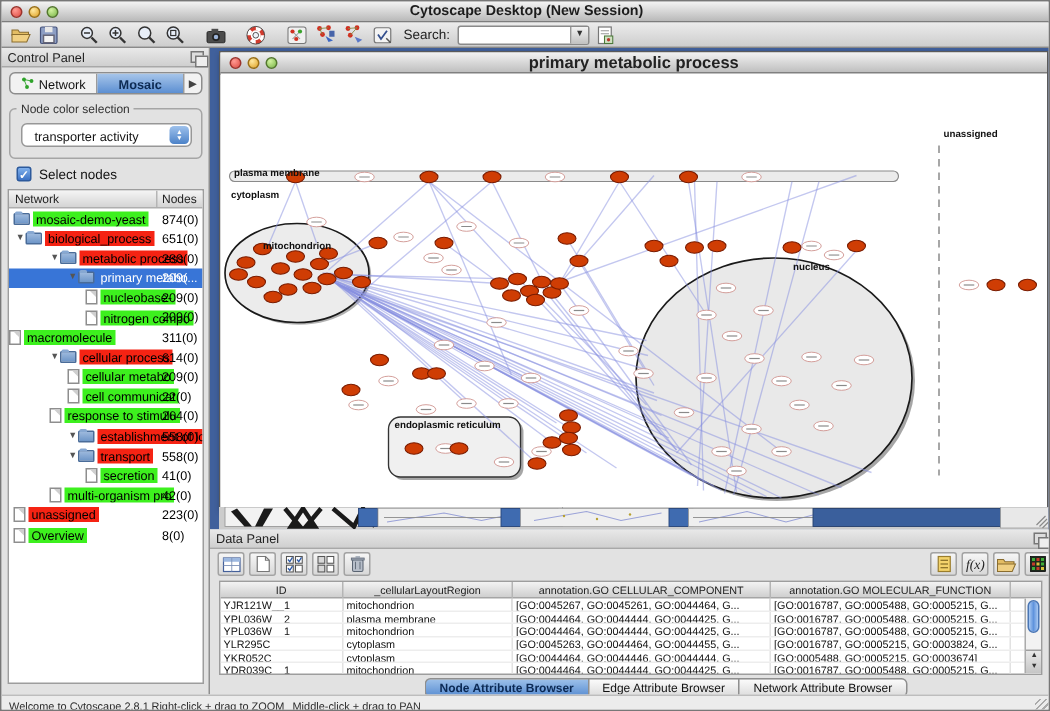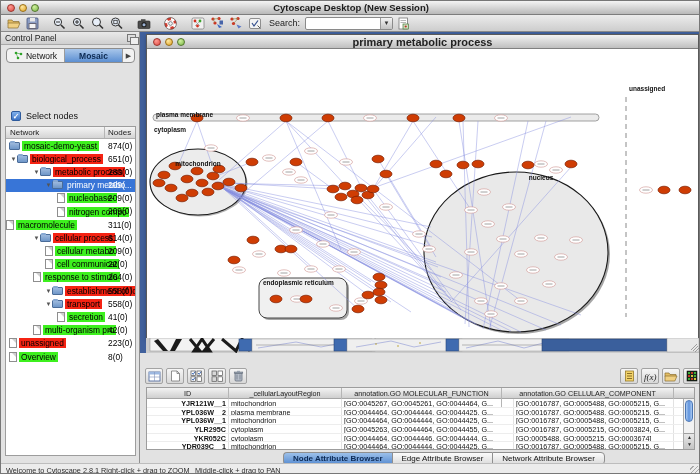--- a/index.html
+++ b/index.html
@@ -99,21 +99,21 @@
     background:linear-gradient(#f6f6f6,#d8d8d8);display:flex;align-items:center;justify-content:center;}
   .dspacer{flex:1;}
   .dtable{position:absolute;left:6px;top:34px;width:549px;height:63px;background:#fff;
     border:1px solid #9d9d9d;overflow:hidden;}
   .thead{display:flex;height:11px;background:linear-gradient(#f3f3f3,#cfcfcf);
     border-bottom:1px solid #a5a5a5;font-size:7.2px;color:#222;}
   .thead div{padding:1px 2px 18px 2px;border-right:1px solid #b5b5b5;text-align:center;
     overflow:hidden;white-space:nowrap;}
   .trow{display:flex;height:8.7px;font-size:7.2px;border-bottom:.5px solid #ededed;}
   .trow div{padding:0 2px;border-right:1px solid #e2e2e2;overflow:hidden;white-space:nowrap;}
-  .trow div:first-child{font-weight:bold;text-align:right;}
+  .trow div:first-child{font-weight:normal;}
   .vscroll{position:absolute;right:0;top:11px;bottom:0;width:11px;background:#f2f2f2;
     border-left:1px solid #ababab;}
   .vthumb{position:absolute;left:1px;top:1px;width:8px;height:22px;border-radius:4px;
     background:linear-gradient(90deg,#a9c9f2,#5f93dd,#a9c9f2);border:.5px solid #4a76b5;}
   .varrows{position:absolute;left:0;bottom:0;width:11px;height:16px;background:linear-gradient(#e8e8e8,#c5c5c5);
     border-top:1px solid #9f9f9f;font-size:5px;color:#333;text-align:center;line-height:7px;}
   .btabs{position:absolute;left:143px;top:99px;display:flex;}
   .btab{height:13px;padding:1px 9px 0 9px;font-size:8px;color:#111;background:linear-gradient(#fbfbfb,#dcdcdc);
     border:1px solid #8f8f8f;border-right:none;}
   .btab:first-child{border-radius:4px 0 0 4px;}
@@ -267,20 +267,30 @@
           <circle cx="4" cy="7" r="1.3" fill="#2fa32a"></circle>
           <line x1="2" y1="2" x2="7" y2="3" stroke="#2fa32a" stroke-width=".6"></line>
           <line x1="2" y1="2" x2="4" y2="7" stroke="#2fa32a" stroke-width=".6"></line>
         </svg>
         <span>Network</span>
       </div>
       <div class="s sel">
         <span>Mosaic</span>
       </div>
       <div class="arrow">▶</div>
+    </div>
+    <div class="groupbox">
+      <span class="legend">Node color selection</span>
+      <div class="mcombo">
+        <span class="val">transporter activity</span>
+        <span class="stepper">
+            <span>▲</span>
+            <span>▼</span>
+          </span>
+      </div>
     </div>
     <div class="chkrow">
       <span class="chk">✓</span>
       <span class="chklabel">Select nodes</span>
     </div>
     <div class="treebox">
       <div class="tree-header">
         <div class="c1">Network</div>
         <div class="c2">Nodes</div>
       </div>
@@ -631,20 +641,24 @@
         <path d="M320,10 L352,3 L378,10 L405,3" fill="none" stroke="#9aa2d8" stroke-width=".7"></path>
         <line x1="316" y1="7" x2="420" y2="7" stroke="#8a8a8a" stroke-width=".6"></line>
         <rect x="396" y="1" width="125" height="12" fill="#3a5f9c" stroke="#26406e" stroke-width=".6"></rect>
         <rect x="521" y="0" width="32" height="14" fill="#e8e8e8" stroke="#9a9a9a" stroke-width=".5"></rect>
         <path d="M545,12 l6,-6 M547,13 l5,-5 M549,14 l4,-4" stroke="#8a8a8a" stroke-width=".8"></path>
       </svg>
     </div>
   </div>
 
   <div class="dpanel">
+    <div class="phead">
+      <span>Data Panel</span>
+      <span class="float-ic"></span>
+    </div>
     <div class="dtool">
       <div class="dbtn">
         <svg width="13" height="11" viewBox="0 0 13 11">
           <rect x="1" y="1" width="11" height="9" fill="#fff" stroke="#44609a" stroke-width=".8"></rect>
           <rect x="1" y="1" width="11" height="2.5" fill="#9db8e0"></rect>
           <line x1="1" y1="6" x2="12" y2="6" stroke="#7f92b8" stroke-width=".6"></line>
           <line x1="6.5" y1="1" x2="6.5" y2="10" stroke="#7f92b8" stroke-width=".6"></line>
         </svg>
       </div>
       <div class="dbtn">
@@ -711,22 +725,22 @@
           <rect x="2" y="8" width="2" height="2" fill="#3fae38"></rect>
             <rect x="5" y="8" width="2" height="2" fill="#c43a2a"></rect>
           <rect x="8" y="8" width="2" height="2" fill="#d8c23a"></rect>
         </svg>
       </div>
     </div>
     <div class="dtable">
       <div class="thead" id="tableHead">
           <div style="width: 82px;">ID</div>
           <div style="width: 113px;">_cellularLayoutRegion</div>
+          <div style="width: 172px;">annotation.GO CELLULAR_COMPONENT</div>
           <div style="width: 160px;">annotation.GO MOLECULAR_FUNCTION</div>
-          <div style="width: 172px;">annotation.GO CELLULAR_COMPONENT</div>
           <div style="width: 11px; flex: 1 1 0%; border-right: none;"></div>
         </div>
       <div id="tableRows">
           <div class="trow">
             <div style="width: 82px;">YJR121W__1</div>
             <div style="width: 113px;">mitochondrion</div>
             <div style="width: 172px;">[GO:0045267, GO:0045261, GO:0044464, G...</div>
             <div style="width: 160px;">[GO:0016787, GO:0005488, GO:0005215, G...</div>
             <div style="width: 11px; flex: 1 1 0%; border-right: none;"></div>
           </div>

